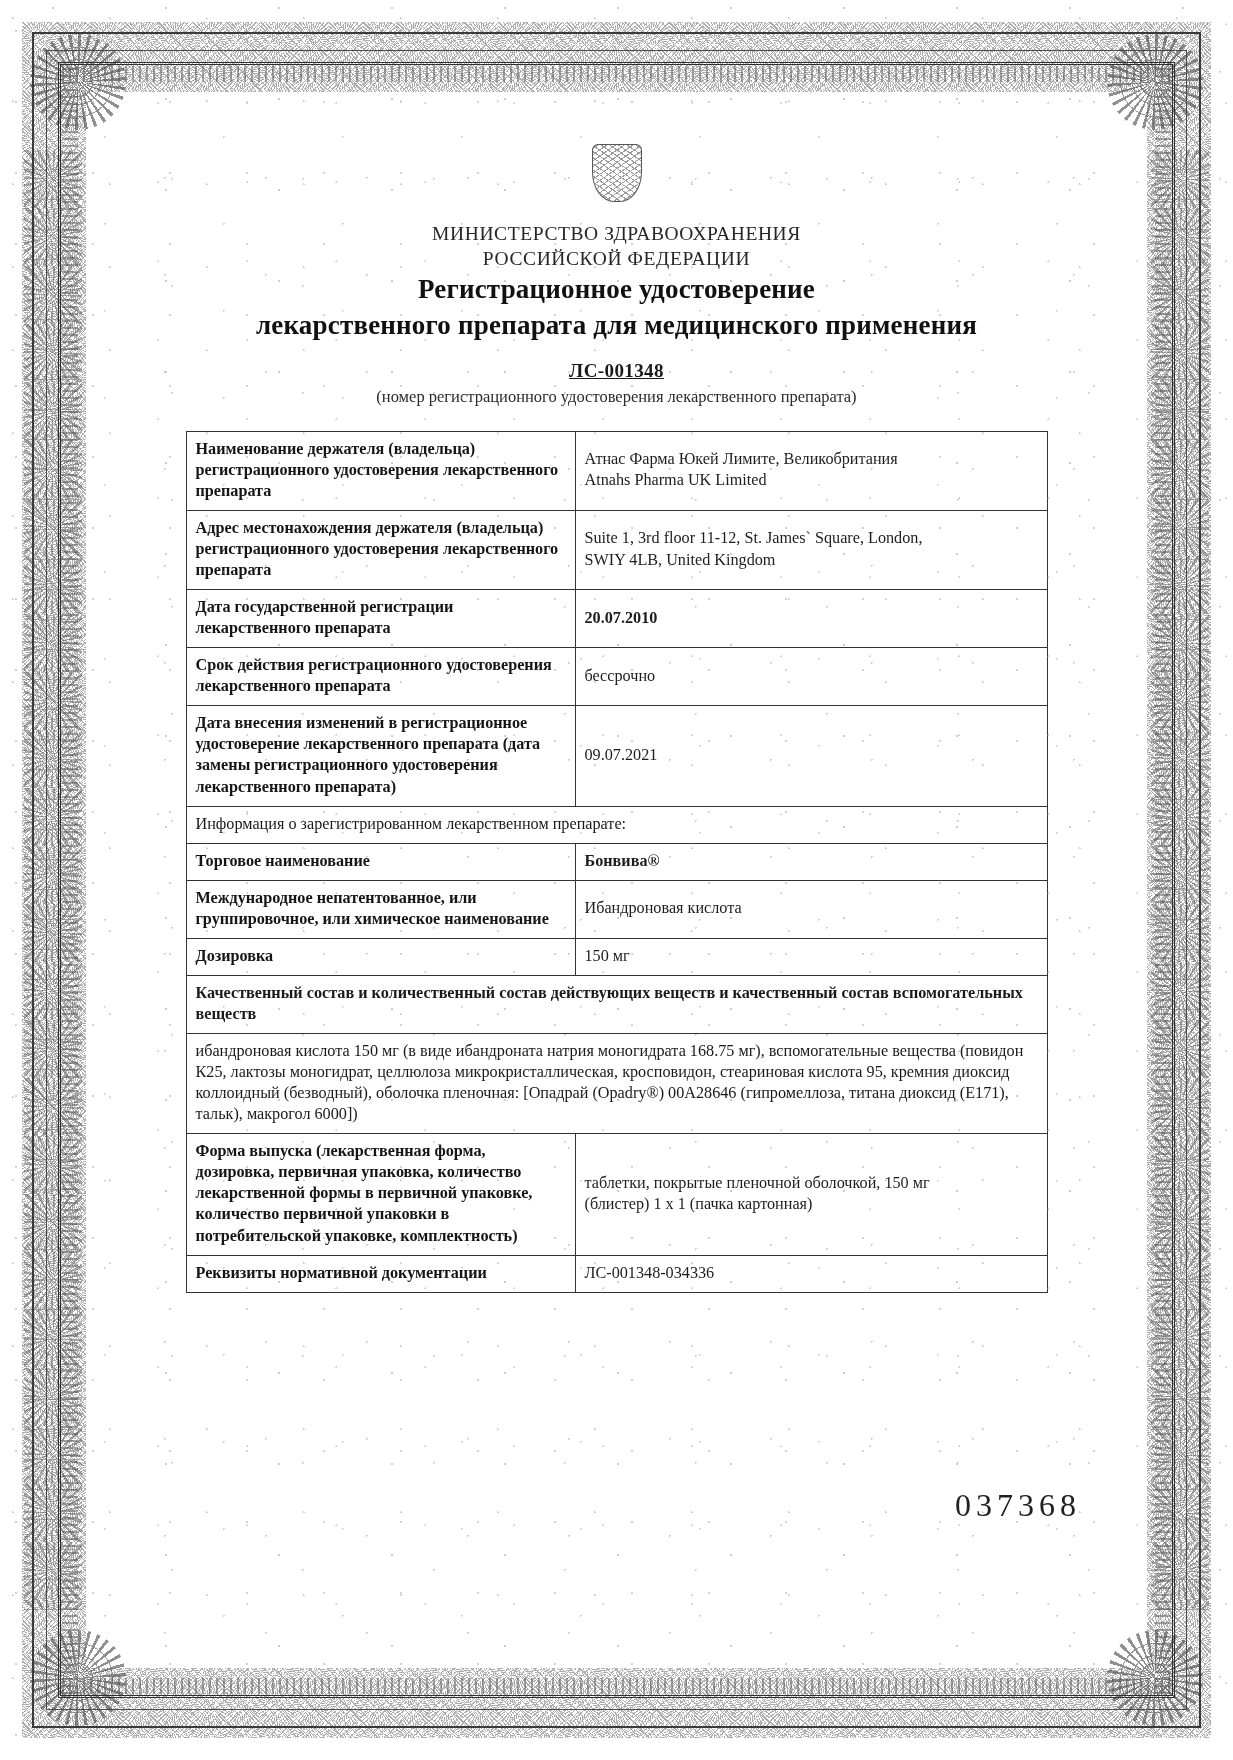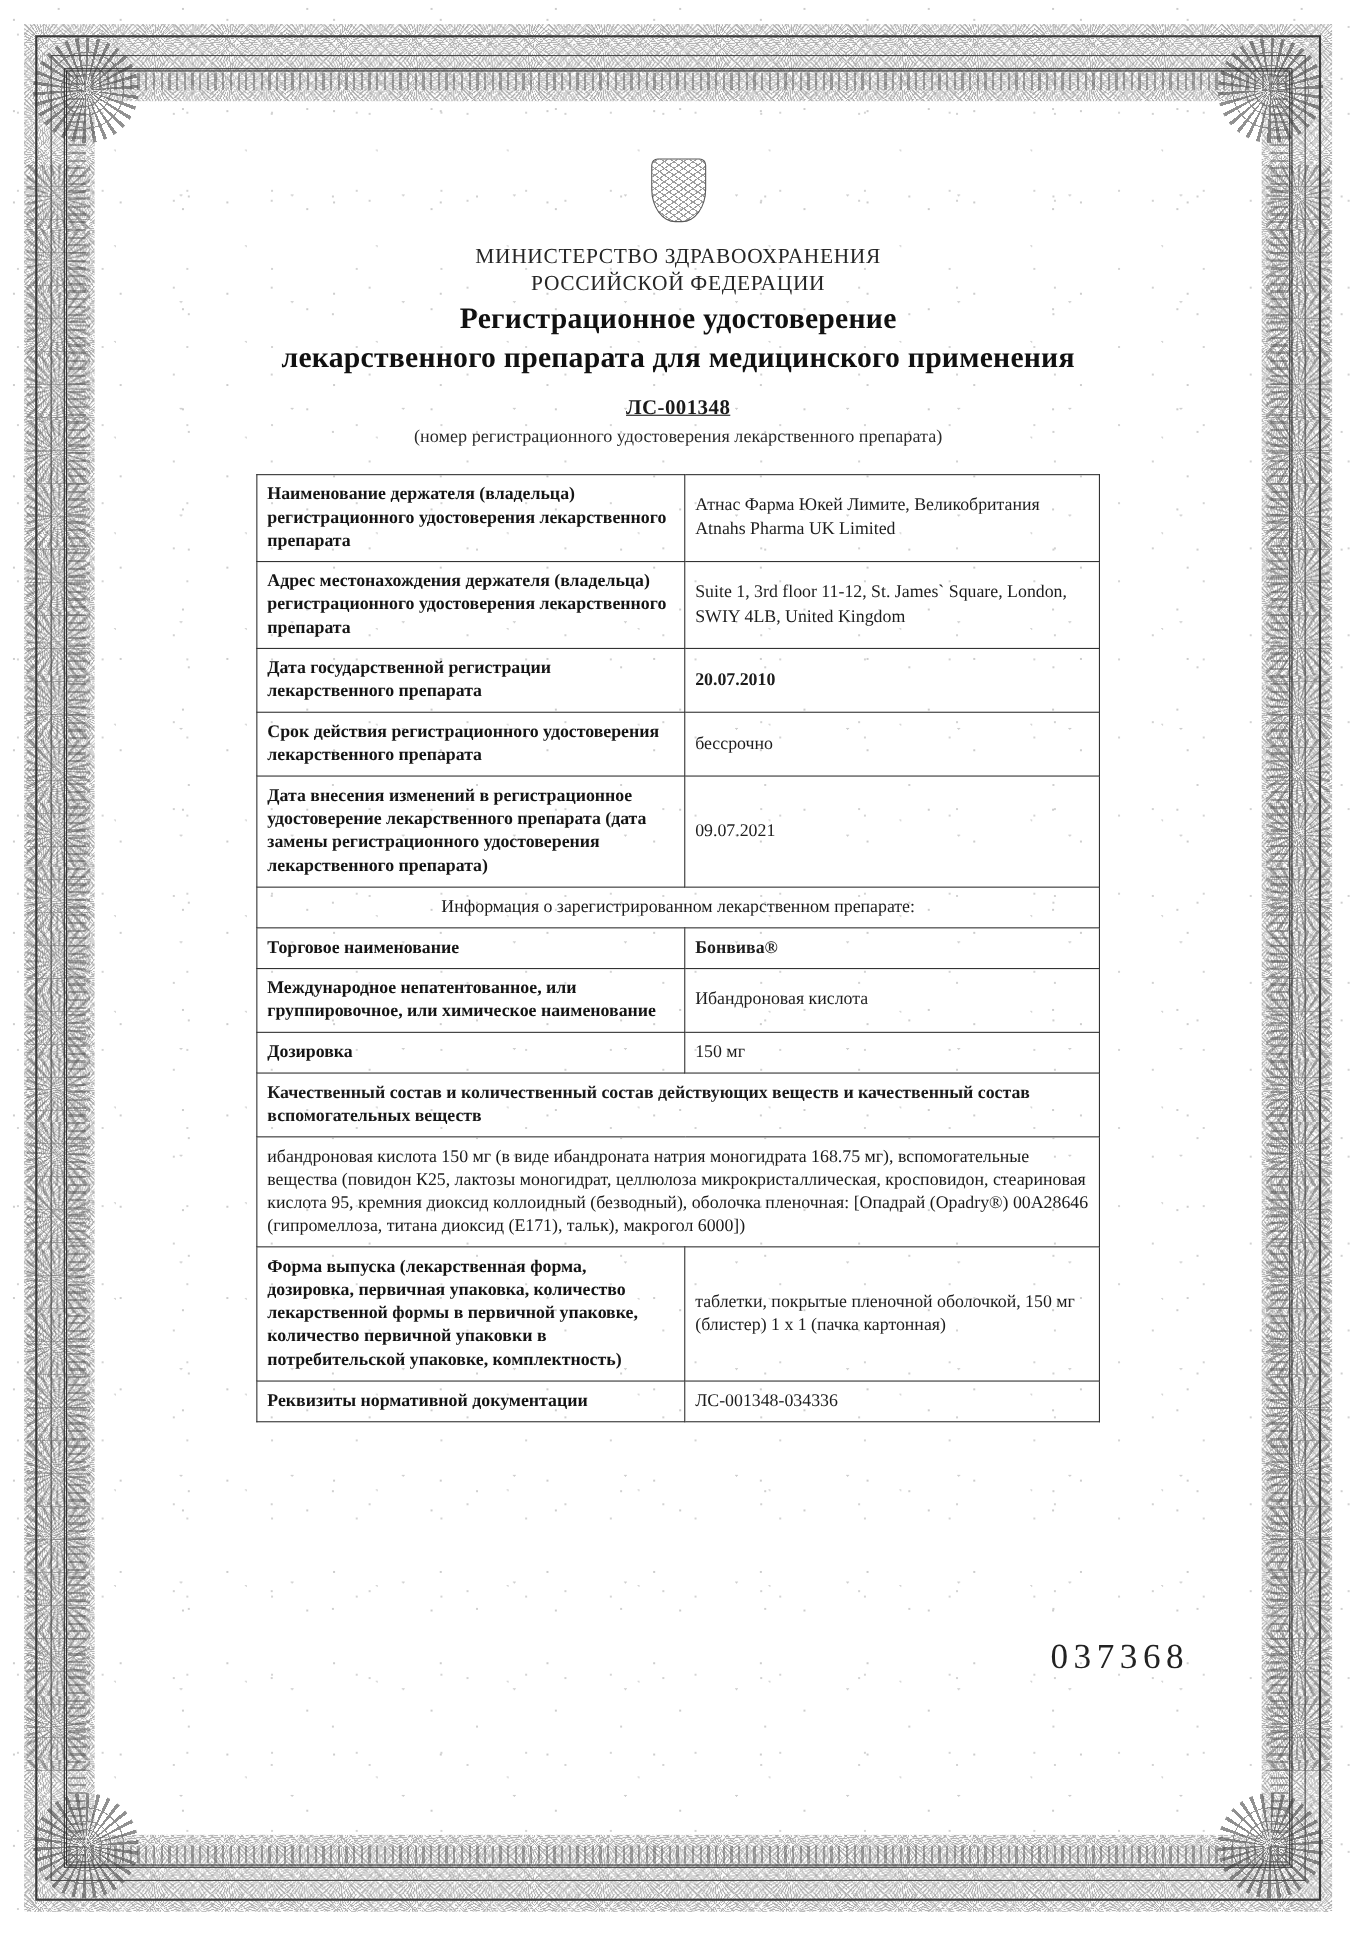--- a/index.html
+++ b/index.html
@@ -142,21 +142,21 @@
     letter-spacing:.4px;
   }
   .reg-caption{
     text-align:center;
     margin-top:5px;
     font-size:16.5px;
     color:#2a2a2a;
   }
 
   table.cert{
-    width:767px;
+    width:862px;
     margin:24px auto 0;
     border-collapse:collapse;
     table-layout:fixed;
   }
   table.cert td{
     border:1px solid #333;
     padding:7px 9px 8px;
     vertical-align:middle;
     font-size:16.2px;
     line-height:1.3;
@@ -165,21 +165,20 @@
     width:370px;
     font-weight:bold;
     color:#151515;
   }
   td.val{
     color:#1d1d1d;
   }
   td.val.bold{font-weight:bold;}
   td.val.left{text-align:left;}
   td.section{
-    text-align:center;
     font-weight:normal;
     font-size:16.2px;
   }
   td.fullbold{
     font-weight:bold;
     text-align:left;
     line-height:1.32;
   }
   td.fulltext{
     text-align:left;

